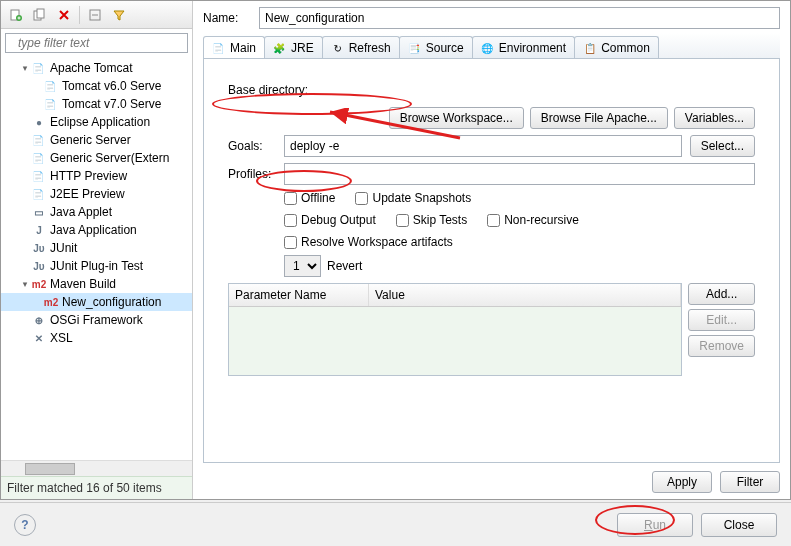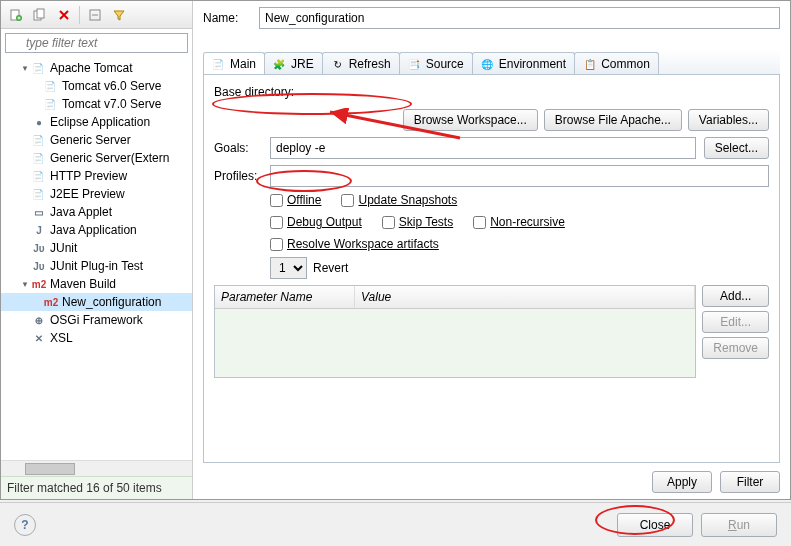--- a/index.html
+++ b/index.html
@@ -2,56 +2,56 @@
 <html><head>
 <meta charset="utf-8">
 <style>
 * { box-sizing: border-box; margin: 0; padding: 0; font-family: "Segoe UI", Tahoma, sans-serif; font-size: 12px; }
 body { background: #f0f0f0; width: 791px; height: 546px; overflow: hidden; position: relative; }
 .main-container { display: flex; width: 100%; height: 500px; border: 1px solid #999; background: #fff; }
 .left-panel { width: 192px; background: #fff; border-right: 1px solid #ccc; display: flex; flex-direction: column; }
 .toolbar { height: 28px; background: linear-gradient(#fdfdfd,#e8e8e8); border-bottom: 1px solid #ccc; display: flex; align-items: center; padding: 0 4px; gap: 2px; }
 .tb-btn { width: 22px; height: 22px; display: flex; align-items: center; justify-content: center; border: 1px solid transparent; border-radius: 2px; cursor: pointer; }
 .tb-sep { width: 1px; height: 18px; background: #ccc; margin: 0 2px; }
-.filter-input { margin: 4px; padding: 2px 20px; border: 1px solid #a5acb5; font-style: italic; color: #4d7c0f; width: calc(100% - 8px); }
+.filter-input { margin: 4px; padding: 2px 12px; border: 1px solid #a5acb5; font-style: italic; color: #4d7c0f; width: calc(100% - 8px); }
 .tree { flex: 1; overflow: auto; padding: 2px 0; }
 .tree-row { display: flex; align-items: center; height: 18px; padding-left: 6px; white-space: nowrap; cursor: pointer; }
 .tree-row.selected { background: #cce8ff; }
 .tw { width: 12px; text-align: center; color: #666; font-size: 9px; }
 .ti { width: 16px; height: 16px; display: inline-flex; align-items: center; justify-content: center; margin-right: 3px; font-size: 10px; }
 .ind1 { padding-left: 18px; } .ind2 { padding-left: 30px; }
 .scroll-stub { height: 16px; background: #f0f0f0; border-top: 1px solid #ddd; display:flex; align-items:center; }
 .scroll-thumb { width: 50px; height: 12px; background: #cdcdcd; border:1px solid #aaa; margin-left: 24px; }
 .filter-status { padding: 4px 6px; background: #eef6ee; border-top: 1px solid #cde0cd; color: #333; }
 .right-panel { flex: 1; display: flex; flex-direction: column; padding: 6px 10px 6px 10px; }
-.name-row { display: flex; align-items: center; gap: 8px; margin-bottom: 20px; }
+.name-row { display: flex; align-items: center; gap: 8px; margin-bottom: 4px; }
 .name-row label { width: 48px; }
 .name-row input { flex: 1; padding: 3px 5px; border: 1px solid #a5acb5; }
 .tabs { display: flex; border-bottom: 1px solid #b8c4d0; background: linear-gradient(#fff,#eef2f6); height: 26px; align-items:flex-end; }
 .tab { padding: 4px 8px 3px 8px; border: 1px solid #b8c4d0; border-bottom: none; background: linear-gradient(#f8fafc,#e8eef4); display:flex; align-items:center; gap:4px; cursor:pointer; margin-right:-1px; border-radius: 3px 3px 0 0; }
 .tab.active { background: #fff; position: relative; z-index: 2; }
 .tab-icon { width:14px; height:14px; display:inline-flex; align-items:center; justify-content:center; font-size:10px; }
-.tab-body { border: 1px solid #b8c4d0; border-top: none; padding: 10px; flex: 1; background: #fff; display:flex; flex-direction:column; gap:6px; overflow:hidden; }
+.tab-body { border: 1px solid #b8c4d0; border-top: none; padding: 24px; flex: 1; background: #fff; display:flex; flex-direction:column; gap:6px; overflow:hidden; }
 .field-label { font-size: 12px; color: #000; }
 .base-input { width: 100%; padding: 3px 5px; border: 1px solid #a5acb5; }
 .btn-row { display:flex; justify-content:flex-end; gap:6px; margin-top:4px; }
 .btn { padding: 3px 10px; background: linear-gradient(#fdfdfd,#e6e6e6); border: 1px solid #a5acb5; border-radius: 3px; cursor: pointer; min-width: 60px; }
 .btn.disabled { color: #999; cursor: default; }
 .goals-row, .profiles-row { display:flex; align-items:center; gap:8px; }
 .goals-row label, .profiles-row label { width: 48px; }
 .goals-row input, .profiles-row input { flex:1; padding:3px 5px; border:1px solid #a5acb5; }
-.check-grid { display:flex; flex-wrap:wrap; gap:4px 20px; padding-left: 56px; text-decoration: underline; }
+.check-grid { display:flex; flex-wrap:wrap; gap:4px 20px; padding-left: 56px; }
 .chk { display:flex; align-items:center; gap:4px; }
 .chk input { width:13px; height:13px; }
 .threads-row { display:flex; align-items:center; gap:6px; padding-left:56px; }
 .threads-row select { padding:2px 4px; border:1px solid #a5acb5; }
 .param-area { display:flex; gap:6px; }
 .param-table { flex:1; border:1px solid #b8c4d0; }
 .param-head { display:flex; background: linear-gradient(#fdfdfd,#ececec); border-bottom:1px solid #ccc; }
-.param-head div { padding:4px 6px; border-right:1px solid #ddd;font-style:italic; }
+.param-head div { padding:4px 6px; border-right:1px solid #ddd; }
 .ph1 { width: 140px; } .ph2 { flex:1; }
 .param-body { height: 68px; background: #eef6ee; }
 .param-btns { display:flex; flex-direction:column; gap:4px; }
 .bottom-btns { display:flex; justify-content:flex-end; gap:8px; padding: 8px 0 0 0; }
 .dialog-footer { position:absolute; bottom:0; left:0; right:0; height:44px; border-top:1px solid #ccc; background:#f0f0f0; display:flex; align-items:center; justify-content:space-between; padding: 0 14px; }
 .help-icon { width:22px; height:22px; border:1px solid #a5acb5; border-radius:50%; display:flex; align-items:center; justify-content:center; color:#5577aa; cursor:pointer; font-weight:bold; }
 .footer-btns { display:flex; gap:8px; }
 .footer-btns .btn { min-width: 76px; padding:4px 14px; }
 
 .anno { position:absolute; border:2px solid #e02020; border-radius:50%; pointer-events:none; }
@@ -280,22 +280,22 @@
     <div class="bottom-btns">
       <button class="btn">Apply</button>
       <button class="btn">Filter</button>
     </div>
   </div>
 </div>
 
 <div class="dialog-footer">
   <div class="help-icon">?</div>
   <div class="footer-btns">
+    <button class="btn disabled"><u>R</u>un</button>
     <button class="btn">Close</button>
-    <button class="btn disabled"><u>R</u>un</button>
   </div>
 </div>
 
 <div class="anno" style="left:212px; top:93px; width:200px; height:22px;"></div>
 <div class="anno" style="left:256px; top:170px; width:96px; height:22px;"></div>
 <div class="anno" style="left:595px; top:505px; width:80px; height:30px;"></div>
 <svg class="arrow-svg" style="left:320px; top:108px;" width="160" height="40">
     <defs>
       <marker id="ah" markerWidth="8" markerHeight="8" refX="6" refY="3" orient="auto">
         <path d="M0,0 L6,3 L0,6 z" fill="#e02020"></path>

